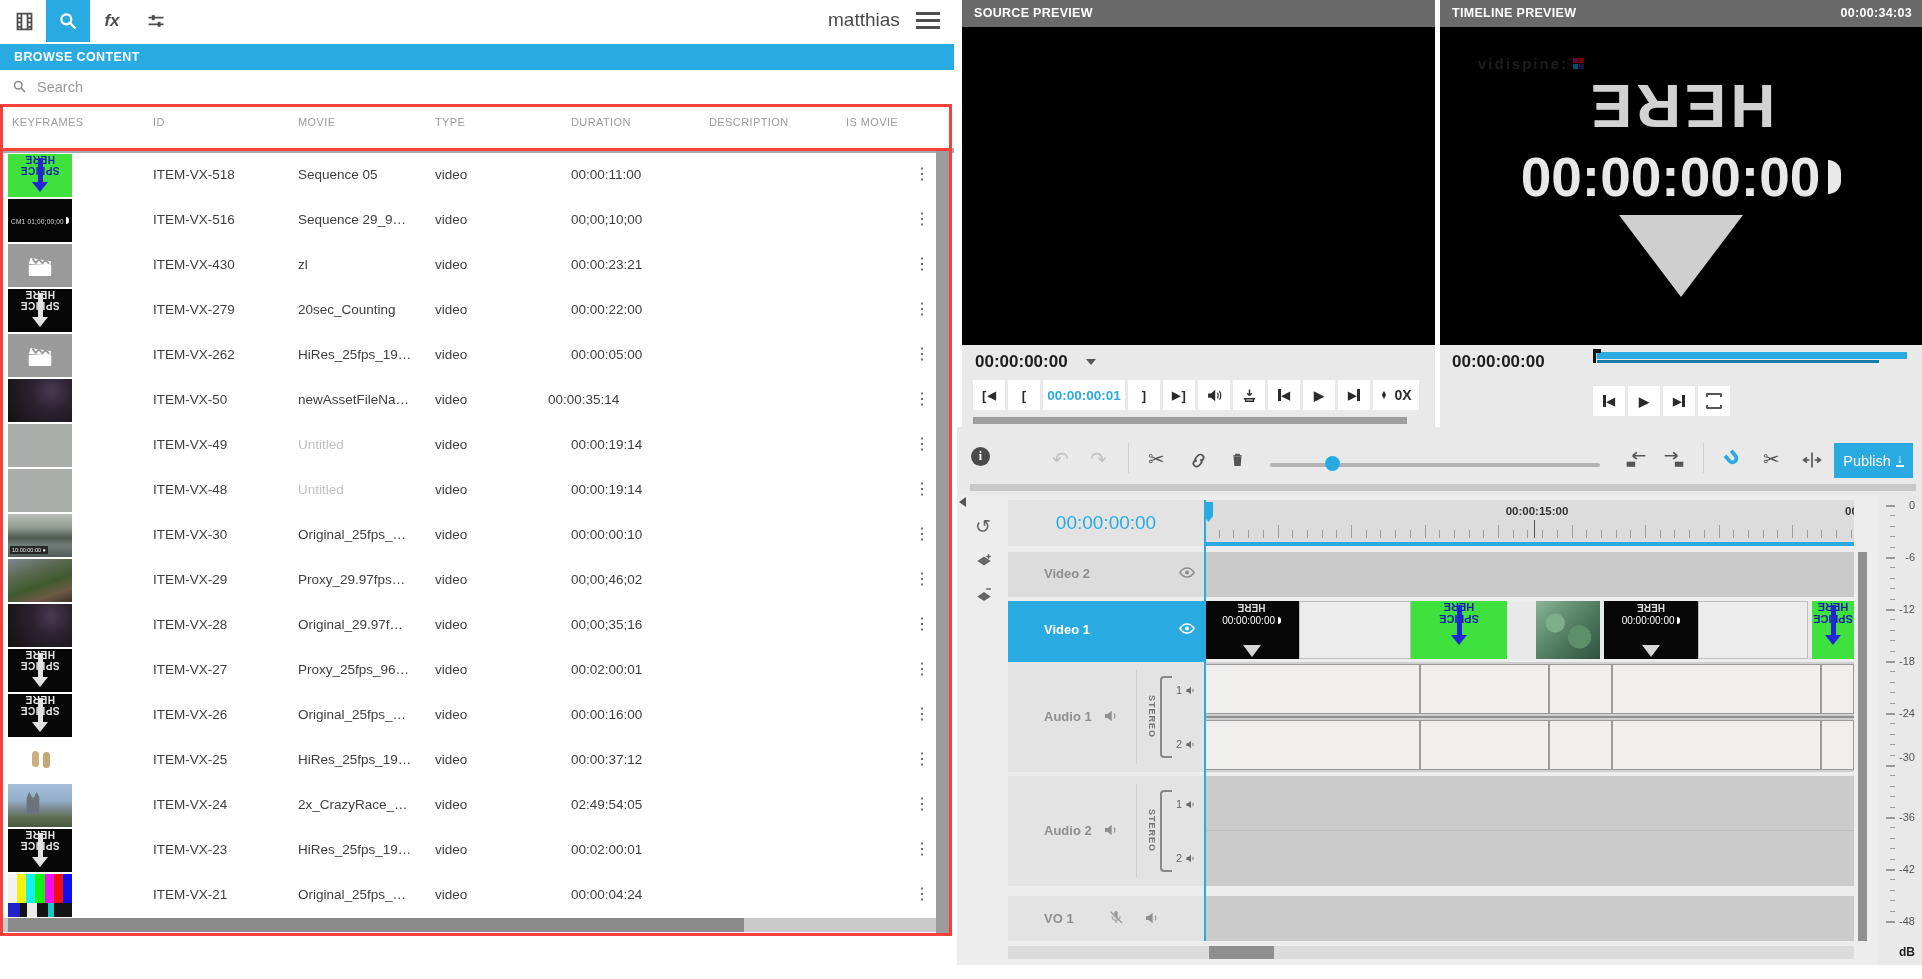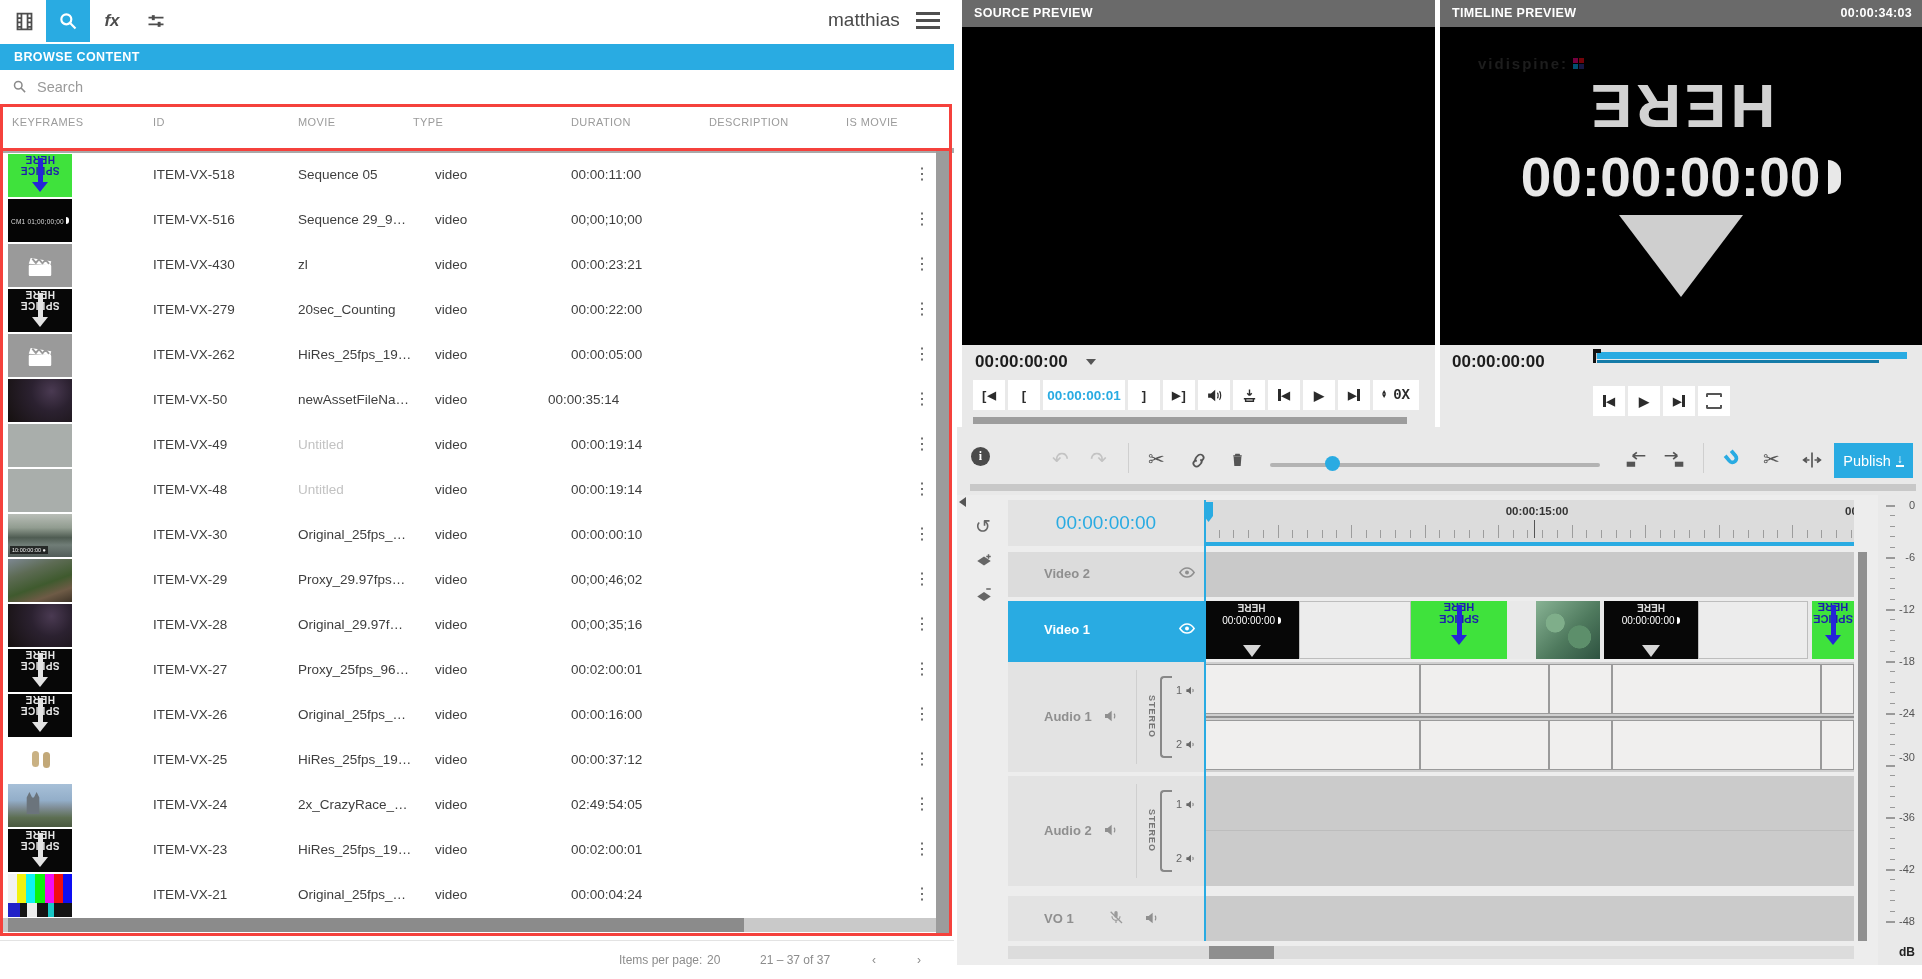--- a/index.html
+++ b/index.html
@@ -84,21 +84,21 @@
   .pctrl{background:#e9e9e9;}
   .tcbig{font-size:17px;font-weight:bold;color:#1d1d1d;}
   .chev{display:inline-block;width:0;height:0;border-left:5px solid transparent;border-right:5px solid transparent;border-top:6px solid #555;margin-left:14px;}
   .transport{display:flex;gap:3px;}
   .tbt{height:30px;width:32px;background:#fff;display:flex;align-items:center;justify-content:center;color:#2b2b2b;font-size:13px;font-weight:bold;cursor:pointer;gap:1px;}
   .tbt .tri{font-size:11px;}
   .tbt .ibar{display:inline-block;width:2.5px;height:12px;background:#2b2b2b;}
   .tbt svg{color:#2b2b2b;}
   .tbt.wide{width:82px;} .tbt.spdw{width:46px;}
   .ftc{color:#29abe2;font-size:13.5px;font-weight:bold;}
-  .spd{display:flex;align-items:center;gap:7px;font-size:14px;font-family:Liberation Mono, monospace;}
+  .spd{display:flex;align-items:center;gap:7px;font-size:14px;}
   .ud{display:flex;flex-direction:column;line-height:.55;font-size:7px;color:#222;}
   .fsq{width:12px;height:12px;border:2px solid #555;border-radius:1px;
        -webkit-mask:linear-gradient(#000 0 0) top/100% 4px no-repeat, linear-gradient(#000 0 0) bottom/100% 4px no-repeat;}
   .graybar{background:#9d9d9d;height:7px;}
 
   
   .wm{position:absolute;left:38px;top:28px;display:flex;align-items:center;gap:5px;opacity:.5;}
   .wm span{color:#3a3a3a;font-size:15px;font-weight:bold;letter-spacing:2px;}
   .wmdots{display:grid;grid-template-columns:5px 5px;grid-gap:1px;}
   .wmdots i{width:5px;height:5px;}
@@ -239,21 +239,21 @@
           </svg>
         </span>
       <input placeholder="Search" style="">
     </div>
   </div>
 
   <div class="abs thead">
     <span style="left:12px">KEYFRAMES</span>
     <span style="left:153px">ID</span>
     <span style="left:298px">MOVIE</span>
-    <span style="left:413px">TYPE</span>
+    <span style="left:435px">TYPE</span>
     <span style="left:571px">DURATION</span>
     <span style="left:709px">DESCRIPTION</span>
     <span style="left:846px">IS MOVIE</span>
   </div>
 
   <div class="abs tbody">
     <div class="tstrip"></div>
     <div id="table-rows">
         <div class="trow" style="top: 5px;">
           <div class="thumb splice-green">
@@ -452,27 +452,20 @@
           <span class="cell" style="left:571px">00:00:04:24</span>
           <span class="kebab">⋮</span>
         </div>
       </div>
     <div class="abs tscroll" style="top:770px;left:0">
         <div class="thm"></div>
       </div>
   </div>
   <div class="abs vscroll-table"></div>
 
-  <div class="abs pager">
-    <span style="left:619px">Items per page:</span>
-    <span style="left:707px">20</span>
-    <span style="left:760px">21 – 37 of 37</span>
-    <span class="pgbtn" style="left:872px">‹</span>
-    <span class="pgbtn" style="left:917px">›</span>
-  </div>
 
   <div class="abs redbox" style="left:0;top:104px;width:952px;height:47px"></div>
   <div class="abs redbox" style="left:0;top:148px;width:952px;height:788px"></div>
 
   <div class="abs" style="left:962px;top:0;width:473px;height:440px">
     <div class="phead">SOURCE PREVIEW</div>
     <div class="pvideo" style="height:318px"></div>
     <div class="pctrl" style="height:95px;position:relative">
       <span class="tcbig" style="position:absolute;left:13px;top:7px">00:00:00:00</span>
       <span class="chev" style="position:absolute;left:110px;top:14px"></span>

